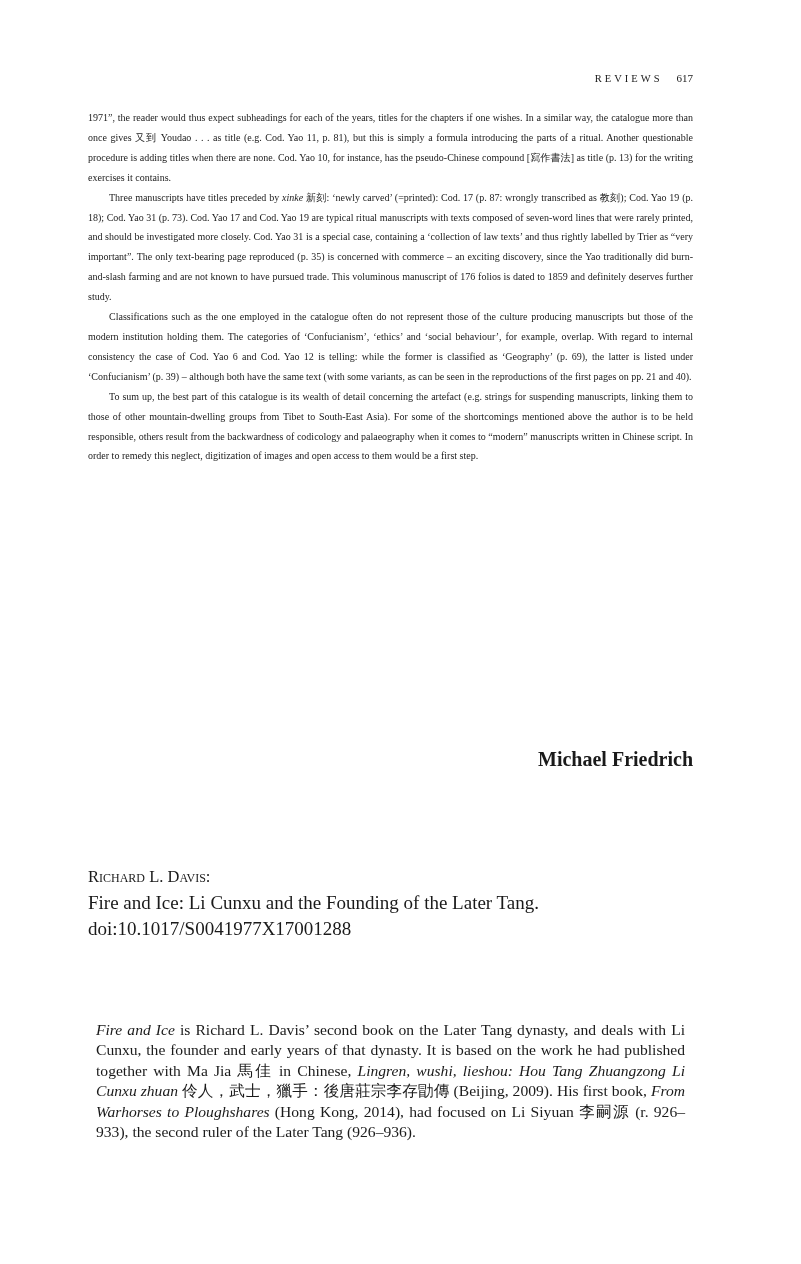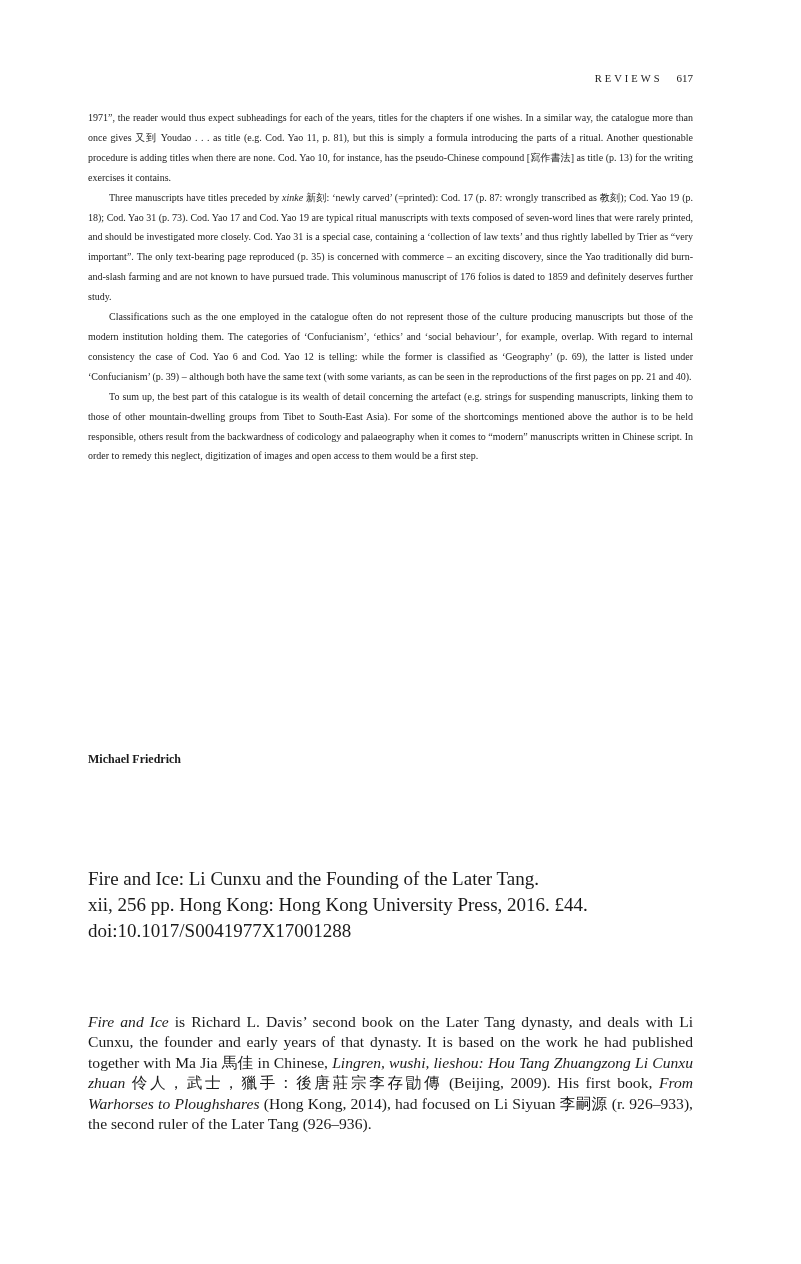--- a/index.html
+++ b/index.html
@@ -19,33 +19,33 @@
     position: absolute; left: 88px; width: 605px;
   }
   .body-text {
     top: 108px;
     font-size: 10px; line-height: 19.9px; text-align: justify;
     hyphens: manual;
   }
   .body-text p { margin: 0; }
   .body-text p.indent { text-indent: 21px; }
   .signature {
-    top: 749px; font-size: 12px; line-height: 20px;
+    top: 749px; text-align: right; font-size: 20px; line-height: 20px;
   }
   .signature .name { font-weight: bold; }
   .book-header {
     top: 866px; font-size: 19px; line-height: 26px;
   }
   .book-header .author { font-variant: small-caps; font-size: 16.5px; line-height: 22px; margin-bottom: 2px;}
   .book-header .title { }
   .review-text {
     top: 1012px;
     font-size: 15.6px; line-height: 20.4px; text-align: justify;
   }
-  .review-text p { margin: 0; }
+  .review-text p { margin: 8px; }
   i { font-style: italic; }
 </style>
 </head>
 <body>
 
 <div class="running-head">
   <span class="section">REVIEWS</span>
   <span class="pageno">617</span>
 </div>
 
@@ -54,20 +54,20 @@
   <p class="indent"><span>Three manuscripts have titles preceded by </span><i>xinke</i><span> 新刻: ‘newly carved’ (=printed): Cod. 17 (p. 87: wrongly transcribed as 教刻); Cod. Yao 19 (p. 18); Cod. Yao 31 (p. 73). Cod. Yao 17 and Cod. Yao 19 are typical ritual manuscripts with texts com­posed of seven-word lines that were rarely printed, and should be investigated more closely. Cod. Yao 31 is a special case, containing a ‘collection of law texts’ and thus rightly labelled by Trier as “very important”. The only text-bearing page reproduced (p. 35) is concerned with commerce – an exciting discovery, since the Yao tradition­ally did burn-and-slash farming and are not known to have pursued trade. This volu­minous manuscript of 176 folios is dated to 1859 and definitely deserves further study.</span></p>
   <p class="indent">Classifications such as the one employed in the catalogue often do not represent those of the culture producing manuscripts but those of the modern institution hold­ing them. The categories of ‘Confucianism’, ‘ethics’ and ‘social behaviour’, for example, overlap. With regard to internal consistency the case of Cod. Yao 6 and Cod. Yao 12 is telling: while the former is classified as ‘Geography’ (p. 69), the latter is listed under ‘Confucianism’ (p. 39) – although both have the same text (with some variants, as can be seen in the reproductions of the first pages on pp. 21 and 40).</p>
   <p class="indent">To sum up, the best part of this catalogue is its wealth of detail concerning the artefact (e.g. strings for suspending manuscripts, linking them to those of other mountain-dwelling groups from Tibet to South-East Asia). For some of the short­comings mentioned above the author is to be held responsible, others result from the backwardness of codicology and palaeography when it comes to “modern” manuscripts written in Chinese script. In order to remedy this neglect, digitization of images and open access to them would be a first step.</p>
 </div>
 
 <div class="column signature">
   <div class="name">Michael Friedrich</div>
 </div>
 
 <div class="column book-header">
+  <div class="author">Richard L. Davis:</div>
   <div class="title">Fire and Ice: Li Cunxu and the Founding of the Later Tang.</div>
-  <div>xii, 256 pp. Hong Kong: Hong Kong University Press, 2016. £44.</div>
   <div>doi:10.1017/S0041977X17001288</div>
 </div>
 
 <div class="column review-text">
   <p><i>Fire and Ice</i><span> is Richard L. Davis’ second book on the Later Tang dynasty, and deals with Li Cunxu, the founder and early years of that dynasty. It is based on the work he had published together with Ma Jia 馬佳 in Chinese, </span><i>Lingren, wushi, lieshou: Hou Tang Zhuangzong Li Cunxu zhuan</i><span> 伶人，武士，獵手：後唐莊宗李存勖傳 (Beijing, 2009). His first book, </span><i>From Warhorses to Ploughshares</i><span> (Hong Kong, 2014), had focused on Li Siyuan 李嗣源 (r. 926–933), the second ruler of the Later Tang (926–936).</span></p>
 </div>
 
 </body></html>

